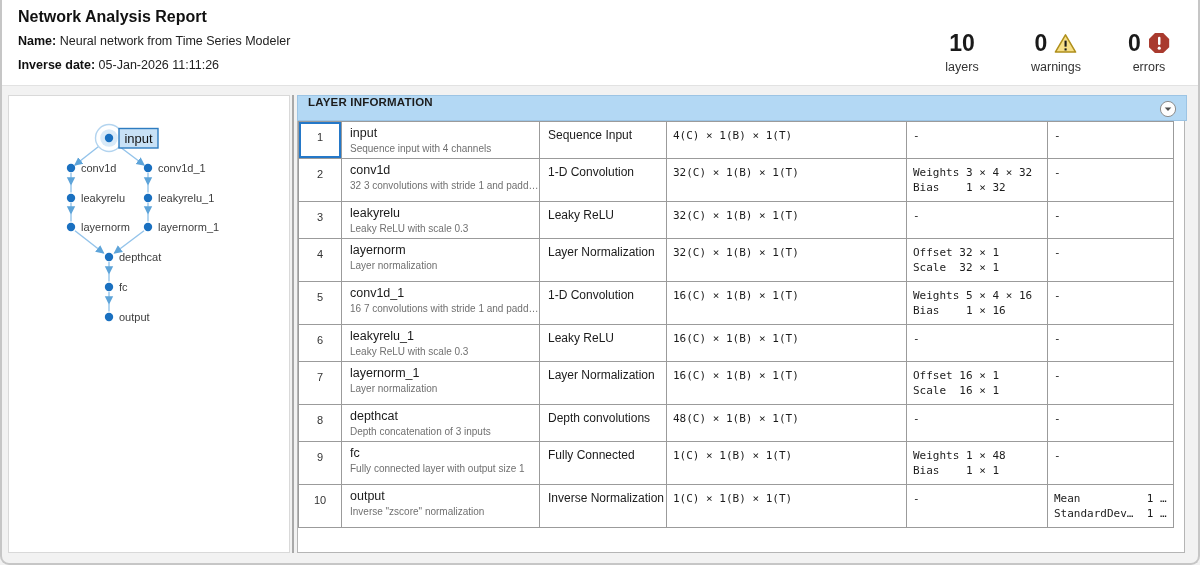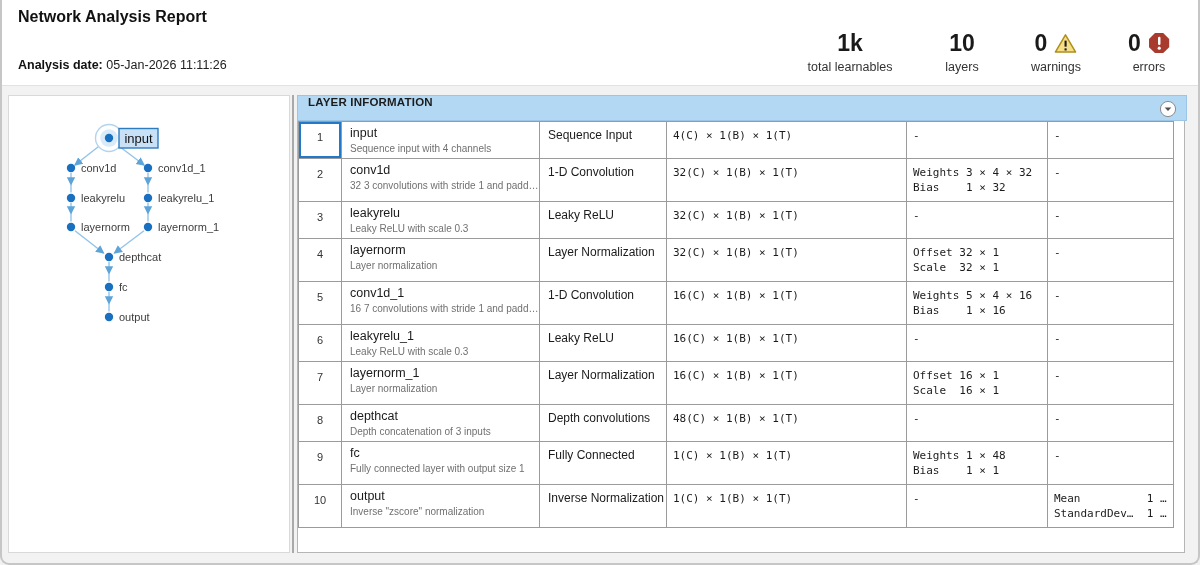--- a/index.html
+++ b/index.html
@@ -53,31 +53,29 @@
   .ds { font-size:10px; color:#707070; margin-top:3px; white-space:nowrap; }
   td.typ { font-size:12px; color:#1b1b1b; padding:6px 8px; white-space:nowrap; }
   td.mono { font-family:"DejaVu Sans Mono", monospace; font-size:11px; color:#1c1c1c;
             padding:6px 6px; white-space:pre; line-height:15px; }
 </style>
 </head>
 <body>
 
 <div class="topbar">
   <div class="report-title">Network Analysis Report</div>
+  <div class="meta-line meta-name">
+    <span class="b">Name:</span>
+    <span>Neural network from Time Series Modeler</span>
+  </div>
   <div class="meta-line meta-date">
-    <span class="b">Analysis date:</span>
+    <span class="b">Inverse date:</span>
     <span>05-Jan-2026 11:11:26</span>
   </div>
 
-  <div class="stat" style="left:850px">
-    <div class="stat-top">
-        <span class="stat-num">1k</span>
-      </div>
-    <div class="stat-label">total learnables</div>
-  </div>
   <div class="stat" style="left:962px">
     <div class="stat-top">
         <span class="stat-num">10</span>
       </div>
     <div class="stat-label">layers</div>
   </div>
   <div class="stat" style="left:1056px">
     <div class="stat-top">
       <span class="stat-num">0</span>
       <svg width="23" height="21" viewBox="0 0 24 22">

